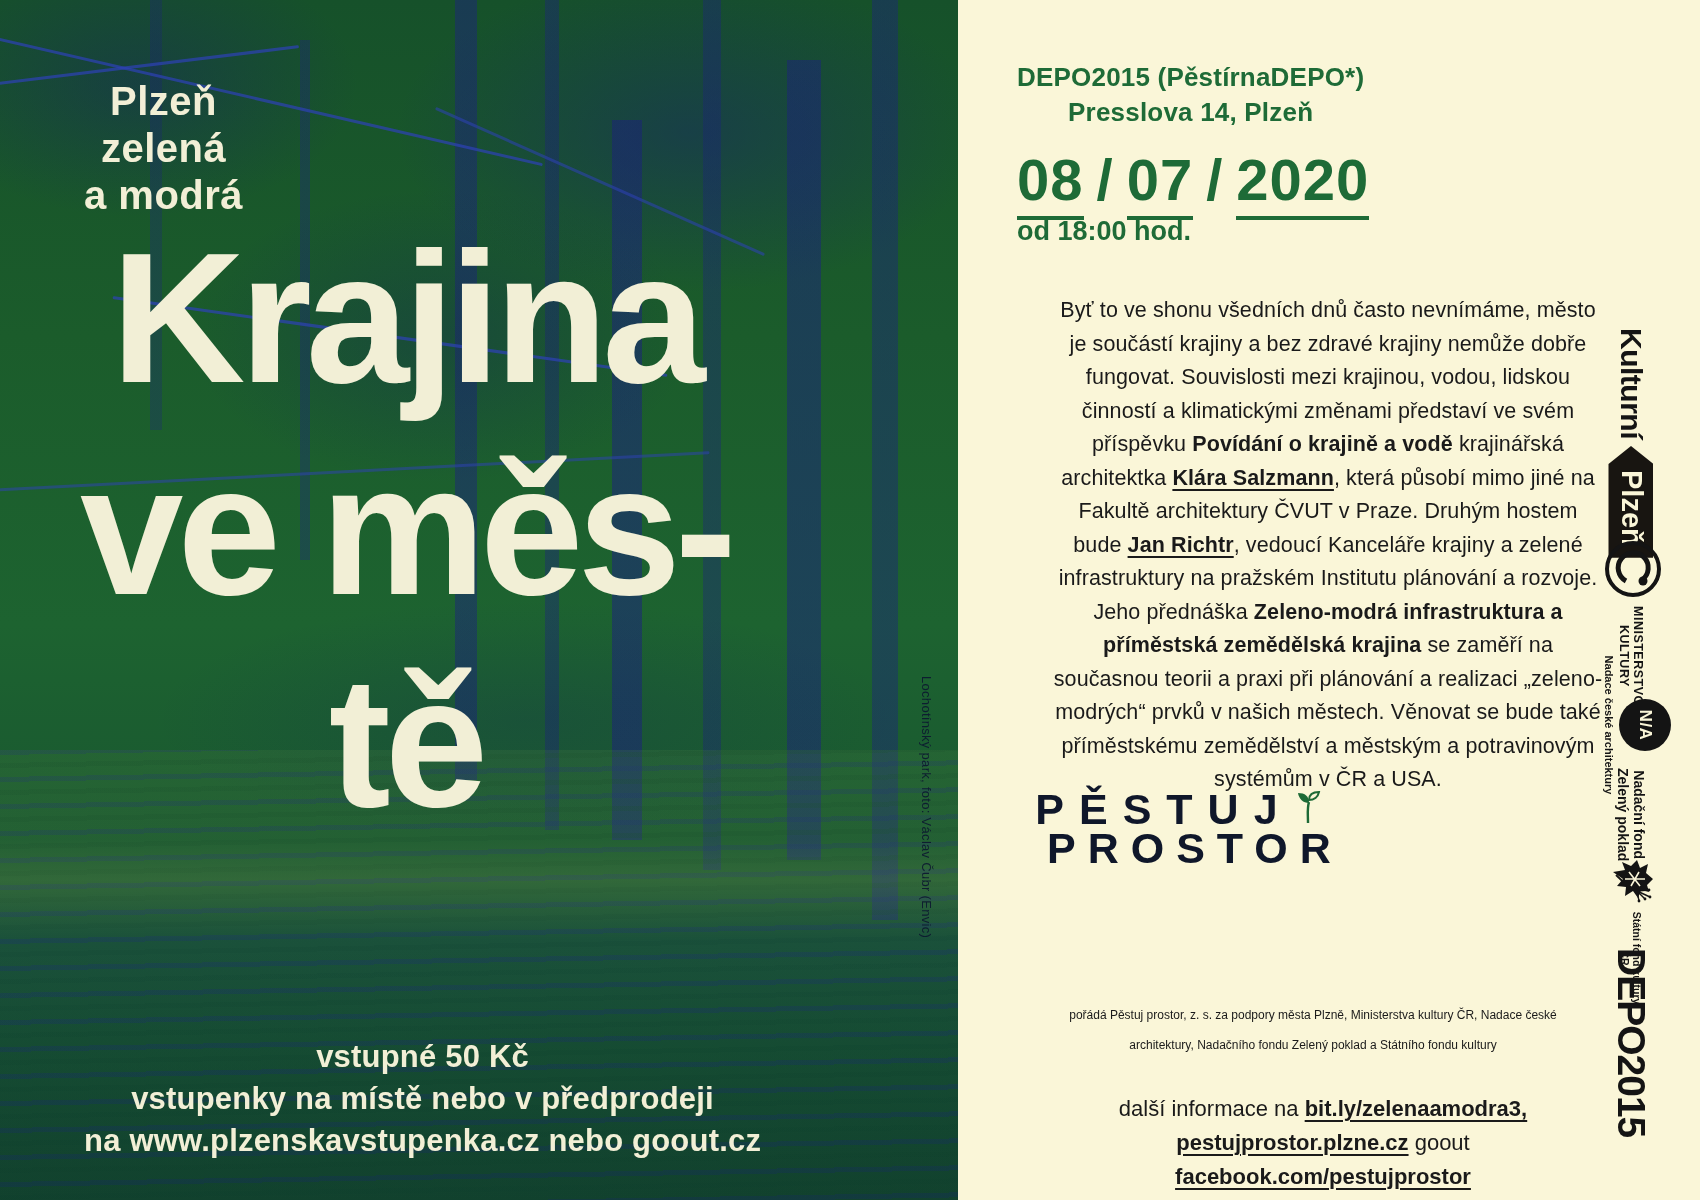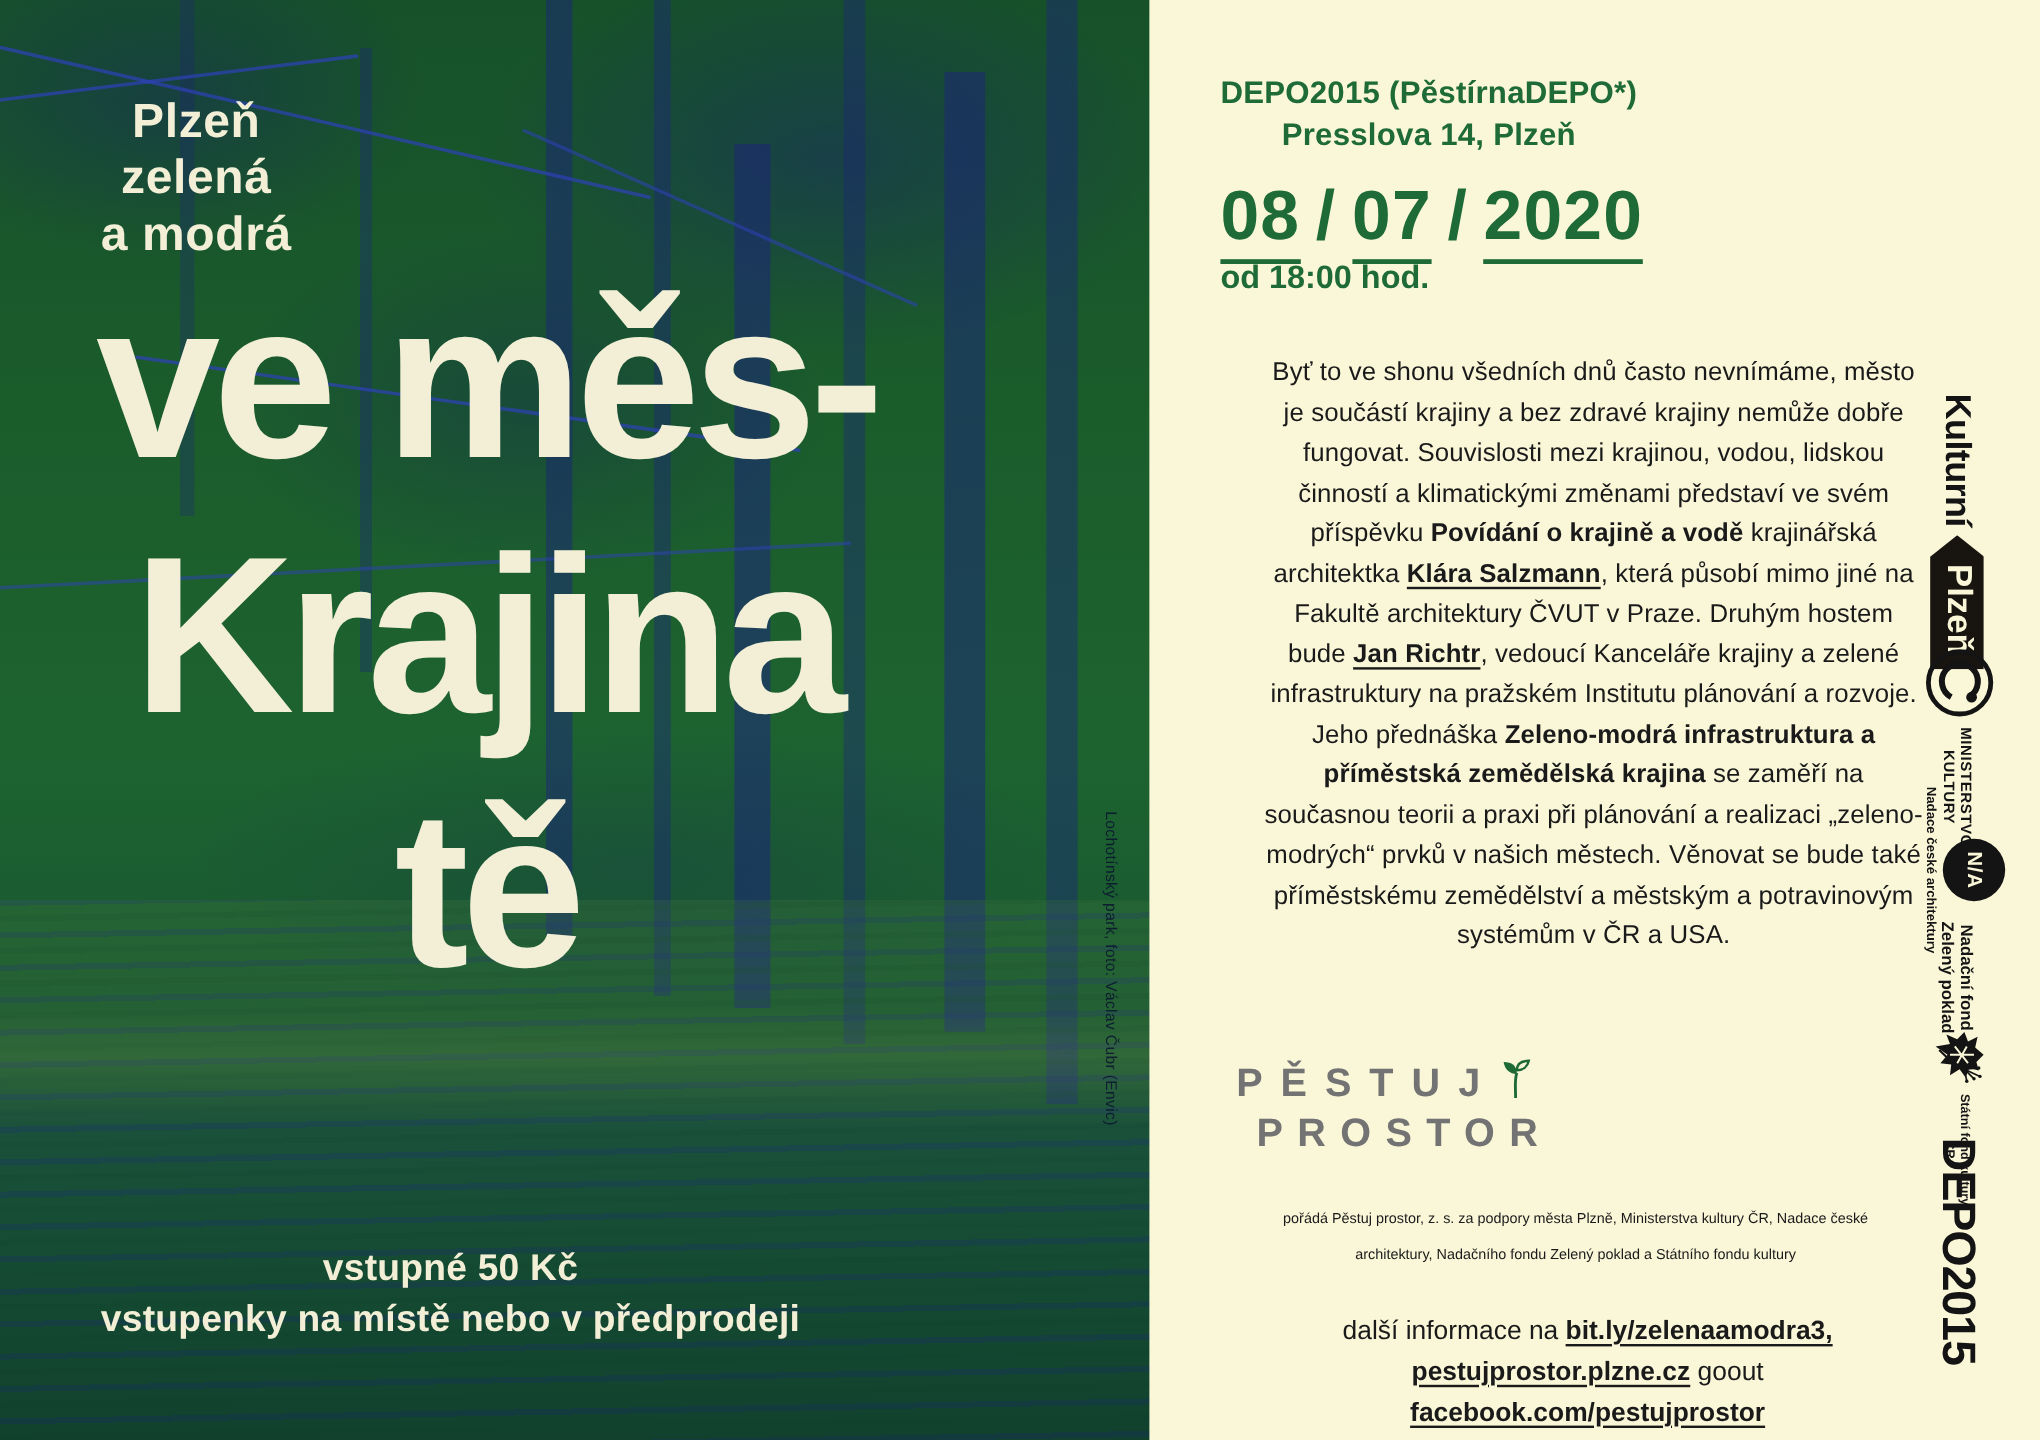--- a/index.html
+++ b/index.html
@@ -87,22 +87,22 @@
   }
   .body-text{
     position:absolute;left:95px;top:294px;width:550px;
     color:#1a1a1a;font-size:21.5px;line-height:33.5px;letter-spacing:.1px;
   }
   .seg-bold{font-weight:700;}
   .seg-link{font-weight:700;text-decoration:underline;text-decoration-thickness:2px;text-underline-offset:4px;}
   .seg-normal{font-weight:400;}
 
   .pestuj{
-    position:absolute;left:57px;top:882px;
-    color:#737373;font-weight:700;font-size:33px;line-height:39px;white-space:nowrap;
+    position:absolute;left:57px;top:790px;
+    color:#0f172a;font-weight:700;font-size:43px;line-height:39px;white-space:nowrap;
   }
   .pestuj .l1{letter-spacing:15px;}
   .pestuj .l2{letter-spacing:12px;margin-left:32px;}
   .pestuj .sprout{display:inline-block;vertical-align:top;margin-left:2px;}
 
   .organizer{
     position:absolute;left:95px;top:1000px;width:520px;
     color:#1a1a1a;font-size:12px;line-height:30px;
   }
   .info{
@@ -154,28 +154,29 @@
     <div class="scribble s4"></div>
     <div class="scribble s5"></div>
 
     <div class="brand">
         <div>Plzeň</div>
         <div>zelená</div>
         <div>a modrá</div>
       </div>
 
     <div class="big-title">
+        <div>Krajina</div>
         <div>ve měs-</div>
-        <div>Krajina</div>
         <div>tě</div>
       </div>
 
     <div class="tickets">
         <div>vstupné 50 Kč</div>
         <div>vstupenky na místě nebo v předprodeji</div>
+        <div>na www.plzenskavstupenka.cz nebo goout.cz</div>
       </div>
 
     <div class="photo-credit">Lochotínský park, foto: Václav Čubr (Envic)</div>
   </div>
 
   <div class="right-panel">
 
     <div class="venue">
       <div>DEPO2015 (PěstírnaDEPO*)</div>
       <div>Presslova 14, Plzeň</div>

